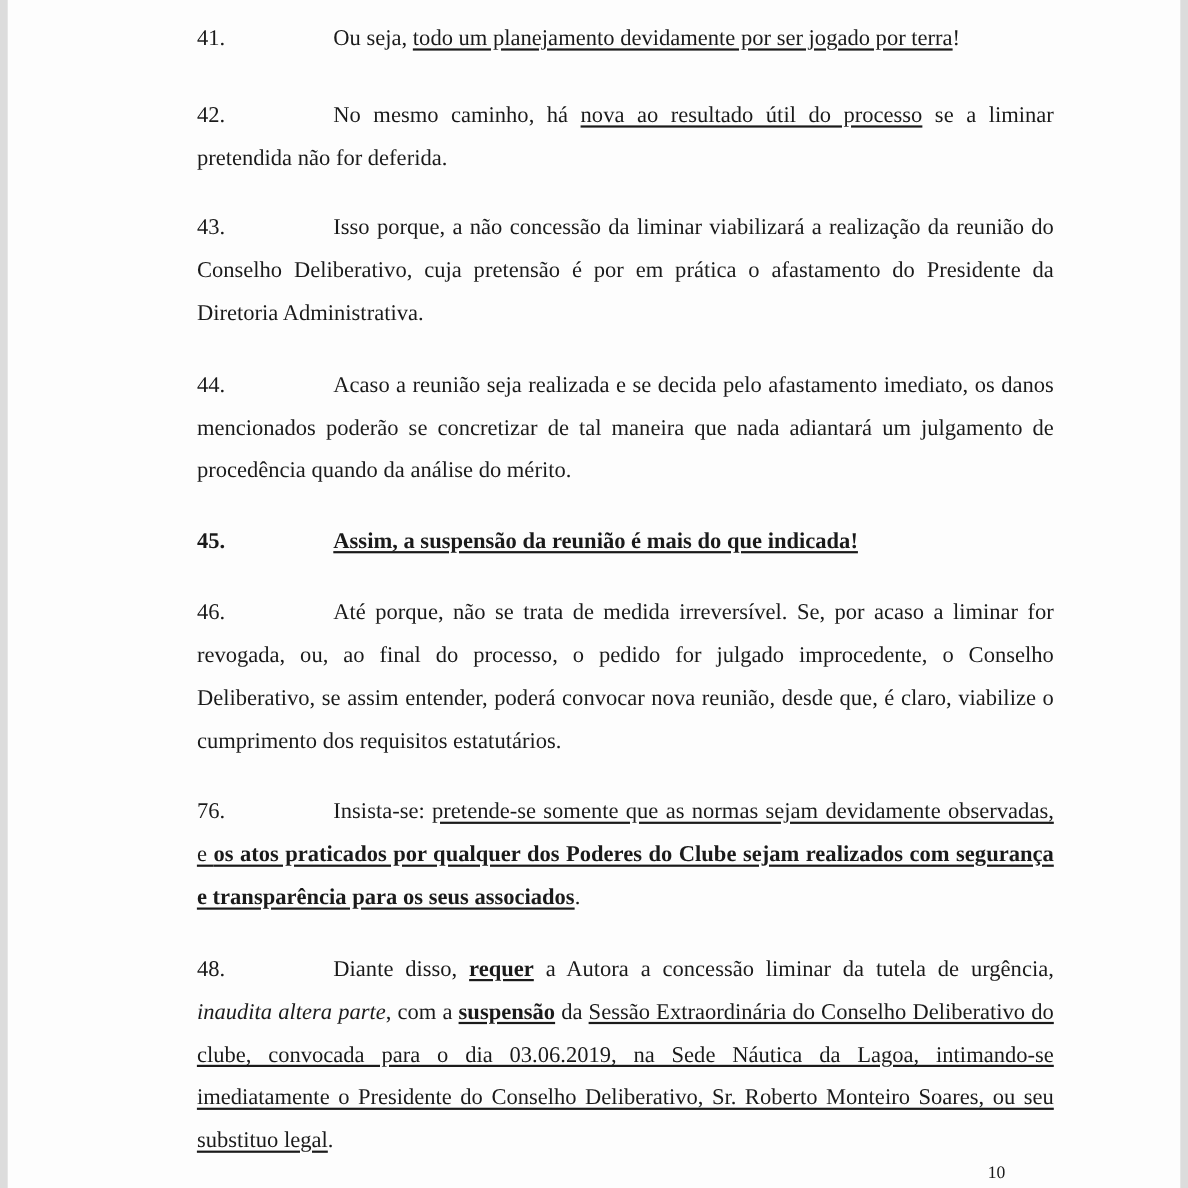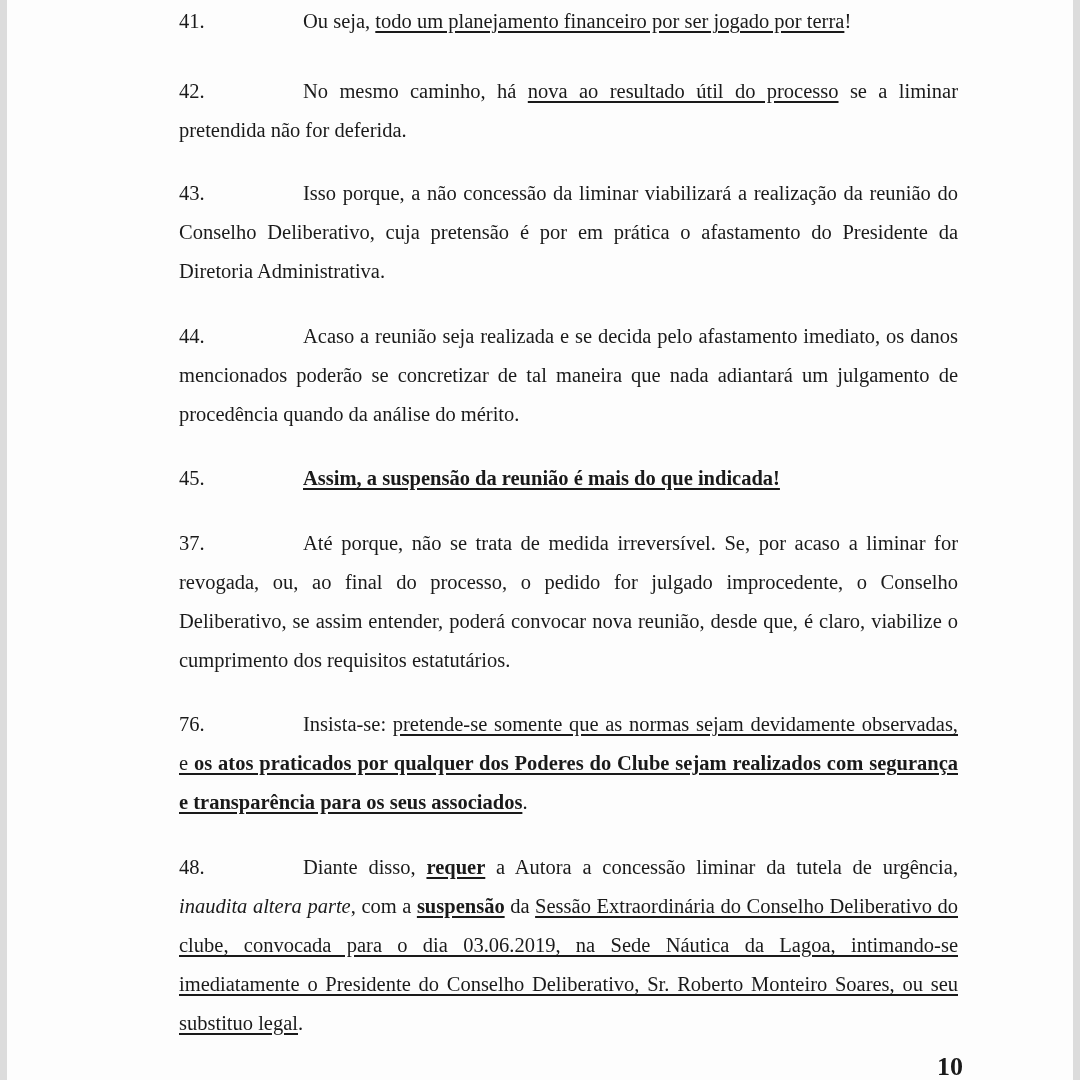--- a/index.html
+++ b/index.html
@@ -15,41 +15,41 @@
   .page {
     position:absolute; left:179px; top:0; width:779px;
   }
   .para {
     position:absolute; left:0; width:779px;
     font-size:20.5px; line-height:39px;
     text-align:justify;
     text-align-last:left;
   }
   .para .num {
-    display:inline-block; width:124px;
+    display:inline-block; width:124px;margin-top:14px;
   }
-  .para.bold-num .num { font-weight:normal; }
+  .para.bold-num .num { font-weight:bold; }
   u { text-decoration:underline; text-underline-offset:3px; text-decoration-thickness:1.5px; }
   b { font-weight:bold; }
   i { font-style:italic;margin-top:33px; }
   .pagenum {
-    position:absolute; left:937px; top:1054px;
-    font-size:26px; line-height:26px;font-weight:bold;
+    position:absolute; left:898px; top:1054px;
+    font-size:16px; line-height:26px;
   }
 </style>
 </head>
 <body>
 
 <div class="edge-left"></div>
 <div class="edge-right"></div>
 
 <div class="page">
-  <div class="para" style="top:2px;"><span class="num">41.</span><span>Ou seja, </span><u><span>todo um planejamento financeiro por ser jogado por terra</span></u><span>!</span></div>
+  <div class="para" style="top:2px;"><span class="num">41.</span><span>Ou seja, </span><u><span>todo um planejamento devidamente por ser jogado por terra</span></u><span>!</span></div>
   <div class="para" style="top:72px;"><span class="num">42.</span><span>No mesmo caminho, há </span><u><span>nova ao resultado útil do processo</span></u><span> se a liminar pretendida não for deferida.</span></div>
   <div class="para" style="top:174px;"><span class="num">43.</span><span>Isso porque, a não concessão da liminar viabilizará a realização da reunião do Conselho Deliberativo, cuja pretensão é por em prática o afastamento do Presidente da Diretoria Administrativa.</span></div>
   <div class="para" style="top:317px;"><span class="num">44.</span><span>Acaso a reunião seja realizada e se decida pelo afastamento imediato, os danos mencionados poderão se concretizar de tal maneira que nada adiantará um julgamento de procedência quando da análise do mérito.</span></div>
   <div class="para bold-num" style="top:459px;"><span class="num">45.</span><b><u><span>Assim, a suspensão da reunião é mais do que indicada!</span></u></b></div>
-  <div class="para" style="top:524px;"><span class="num">37.</span><span>Até porque, não se trata de medida irreversível. Se, por acaso a liminar for revogada, ou, ao final do processo, o pedido for julgado improcedente, o Conselho Deliberativo, se assim entender, poderá convocar nova reunião, desde que, é claro, viabilize o cumprimento dos requisitos estatutários.</span></div>
+  <div class="para" style="top:524px;"><span class="num">46.</span><span>Até porque, não se trata de medida irreversível. Se, por acaso a liminar for revogada, ou, ao final do processo, o pedido for julgado improcedente, o Conselho Deliberativo, se assim entender, poderá convocar nova reunião, desde que, é claro, viabilize o cumprimento dos requisitos estatutários.</span></div>
   <div class="para" style="top:705px;"><span class="num">76.</span><span>Insista-se: </span><u><span>pretende-se somente que as normas sejam devidamente observadas, e </span></u><b><u><span>os atos praticados por qualquer dos Poderes do Clube sejam realizados com segurança e transparência para os seus associados</span></u></b><span>.</span></div>
   <div class="para" style="top:848px;"><span class="num">48.</span><span>Diante disso, </span><b><u><span>requer</span></u></b><span> a Autora a concessão liminar da tutela de urgência, </span><i><span>inaudita altera parte</span></i><span>, com a </span><b><u><span>suspensão</span></u></b><span> da </span><u><span>Sessão Extraordinária do Conselho Deliberativo do clube, convocada para o dia 03.06.2019, na Sede Náutica da Lagoa, intimando-se imediatamente o Presidente do Conselho Deliberativo, Sr. Roberto Monteiro Soares, ou seu substituo legal</span></u><span>.</span></div>
 </div>
 
 <div class="pagenum">10</div>
 
 </body></html>

